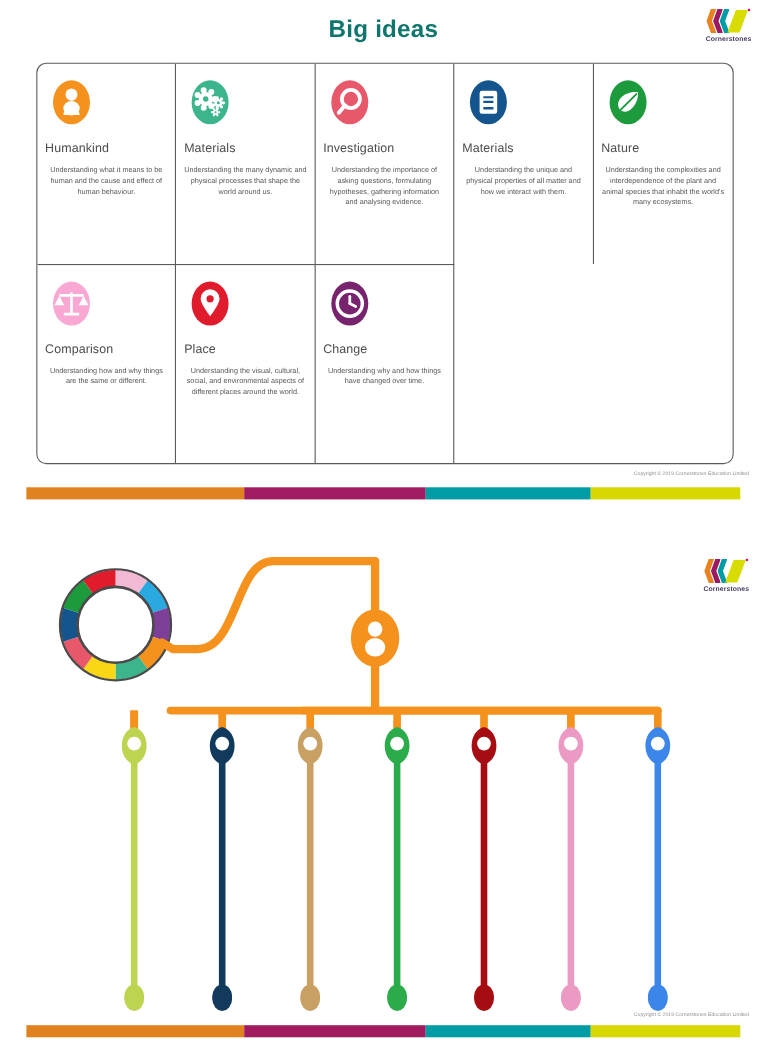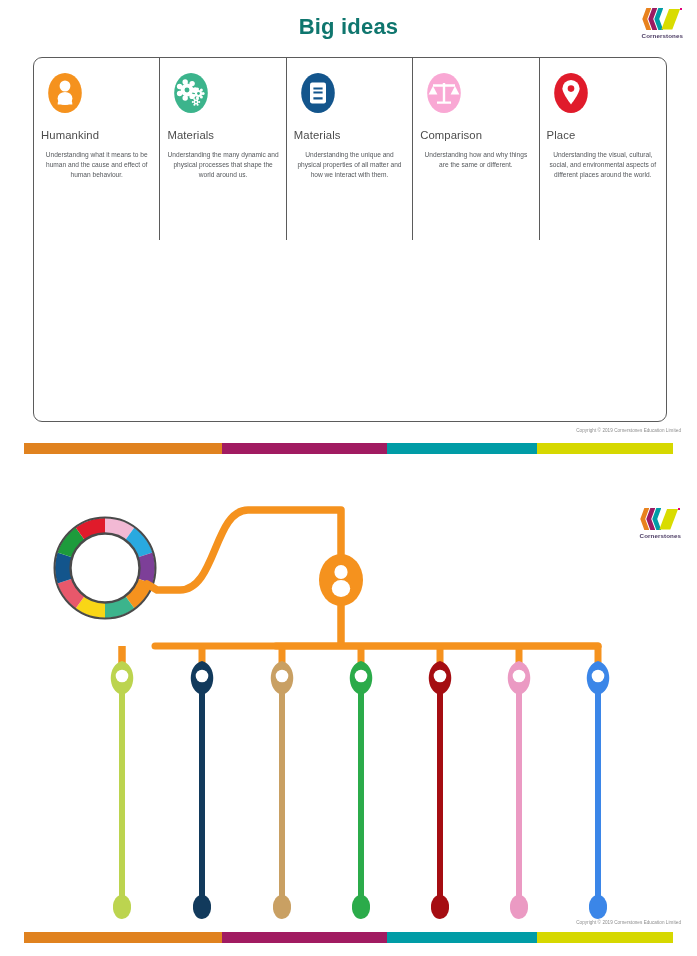--- a/index.html
+++ b/index.html
@@ -140,29 +140,53 @@
               <circle cx="29" cy="32" r="2.4960000000000004" fill="#fff"></circle>
               <circle cx="29" cy="32" r="0.96" fill="#3cb48c"></circle>
             </svg>
           </div>
           <div class="cell-title">Materials</div>
           <div class="cell-desc">Understanding the many dynamic and physical processes that shape the world around us.</div>
         </div>
         <div class="cell">
           <div class="ic-wrap">
             <svg class="ic" viewBox="0 0 48 50">
+              <ellipse cx="24" cy="23" rx="16.8" ry="20" fill="#e8586b"></ellipse>
+              <circle cx="25" cy="20" r="8.2" fill="none" stroke="#fff" stroke-width="3.4"></circle>
+               <line x1="19.6" y1="25.8" x2="14" y2="32.5" stroke="#fff" stroke-width="3.6" stroke-linecap="round"></line>
+            </svg>
+          </div>
+          <div class="cell-title">Investigation</div>
+          <div class="cell-desc">Understanding the importance of asking questions, formulating hypotheses, gathering information and analysing evidence.</div>
+        </div>
+        <div class="cell">
+          <div class="ic-wrap">
+            <svg class="ic" viewBox="0 0 48 50">
               <ellipse cx="24" cy="23" rx="16.8" ry="20" fill="#13558c"></ellipse>
               <rect x="16" y="12.5" width="16" height="21" rx="2.2" fill="#fff"></rect>
                <line x1="19.4" y1="18.4" x2="28.6" y2="18.4" stroke="#13558c" stroke-width="2"></line>
                <line x1="19.4" y1="22.6" x2="28.6" y2="22.6" stroke="#13558c" stroke-width="2"></line>
                <line x1="19.4" y1="28.4" x2="28.6" y2="28.4" stroke="#13558c" stroke-width="2.4"></line>
             </svg>
           </div>
           <div class="cell-title">Materials</div>
           <div class="cell-desc">Understanding the unique and physical properties of all matter and how we interact with them.</div>
+        </div>
+        <div class="cell">
+          <div class="ic-wrap">
+            <svg class="ic" viewBox="0 0 48 50">
+              <ellipse cx="24" cy="23" rx="16.8" ry="20" fill="#1d9b3c"></ellipse>
+              <path d="M33 14 C27 12 14 17 15 26
+                        C15.6 32 23 34 28 28
+                        C32 23.5 33.4 18 33 14 Z" fill="#fff"></path>
+               <path d="M31.5 15.5 L16 31" stroke="#1d9b3c" stroke-width="1.7" stroke-linecap="round"></path>
+            </svg>
+          </div>
+          <div class="cell-title">Nature</div>
+          <div class="cell-desc">Understanding the complexities and interdependence of the plant and animal species that inhabit the world's many ecosystems.</div>
         </div>
         <div class="cell">
           <div class="ic-wrap">
             <svg class="ic" viewBox="0 0 48 50">
               <ellipse cx="24" cy="23" rx="16.8" ry="20" fill="#f9a8d4"></ellipse>
               <line x1="24" y1="13" x2="24" y2="32" stroke="#fff" stroke-width="2.4"></line>
                <line x1="13" y1="15.5" x2="35" y2="15.5" stroke="#fff" stroke-width="2.4"></line>
                <line x1="17" y1="32.6" x2="31" y2="32.6" stroke="#fff" stroke-width="2.4"></line>
                <path d="M13 16 l-4.4 8.4 h8.8 Z" fill="#fff"></path>
                <path d="M35 16 l-4.4 8.4 h8.8 Z" fill="#fff"></path>
@@ -175,20 +199,32 @@
           <div class="ic-wrap">
             <svg class="ic" viewBox="0 0 48 50">
               <ellipse cx="24" cy="23" rx="16.8" ry="20" fill="#e01b2b"></ellipse>
               <path d="M24 34.5 C24 34.5 15.4 23.5 15.4 18.6
                         a8.6 8.6 0 0 1 17.2 0 C32.6 23.5 24 34.5 24 34.5 Z" fill="#fff"></path>
                <circle cx="24" cy="18.6" r="3.3" fill="#e01b2b"></circle>
             </svg>
           </div>
           <div class="cell-title">Place</div>
           <div class="cell-desc">Understanding the visual, cultural, social, and environmental aspects of different places around the world.</div>
+        </div>
+        <div class="cell">
+          <div class="ic-wrap">
+            <svg class="ic" viewBox="0 0 48 50">
+              <ellipse cx="24" cy="23" rx="16.8" ry="20" fill="#78236e"></ellipse>
+              <circle cx="24" cy="23" r="11.4" fill="none" stroke="#fff" stroke-width="3.2"></circle>
+               <line x1="24" y1="23" x2="24" y2="16.4" stroke="#fff" stroke-width="2.5" stroke-linecap="round"></line>
+               <line x1="24" y1="23" x2="29.4" y2="25.6" stroke="#fff" stroke-width="2.5" stroke-linecap="round"></line>
+            </svg>
+          </div>
+          <div class="cell-title">Change</div>
+          <div class="cell-desc">Understanding why and how things have changed over time.</div>
         </div>
       </div>
 
     <div class="copyright s1-copy">Copyright © 2019  Cornerstones Education Limited</div>
     <div class="barbox s1-bar" id="bar1">
         <div class="bar-seg" style="background: rgb(224, 130, 31); width: 30.5%;"></div>
         <div class="bar-seg" style="background: rgb(161, 27, 97); width: 25.5%;"></div>
         <div class="bar-seg" style="background: rgb(0, 156, 166); width: 23%;"></div>
         <div class="bar-seg" style="background: rgb(214, 216, 0); width: 21%;"></div>
       </div>

